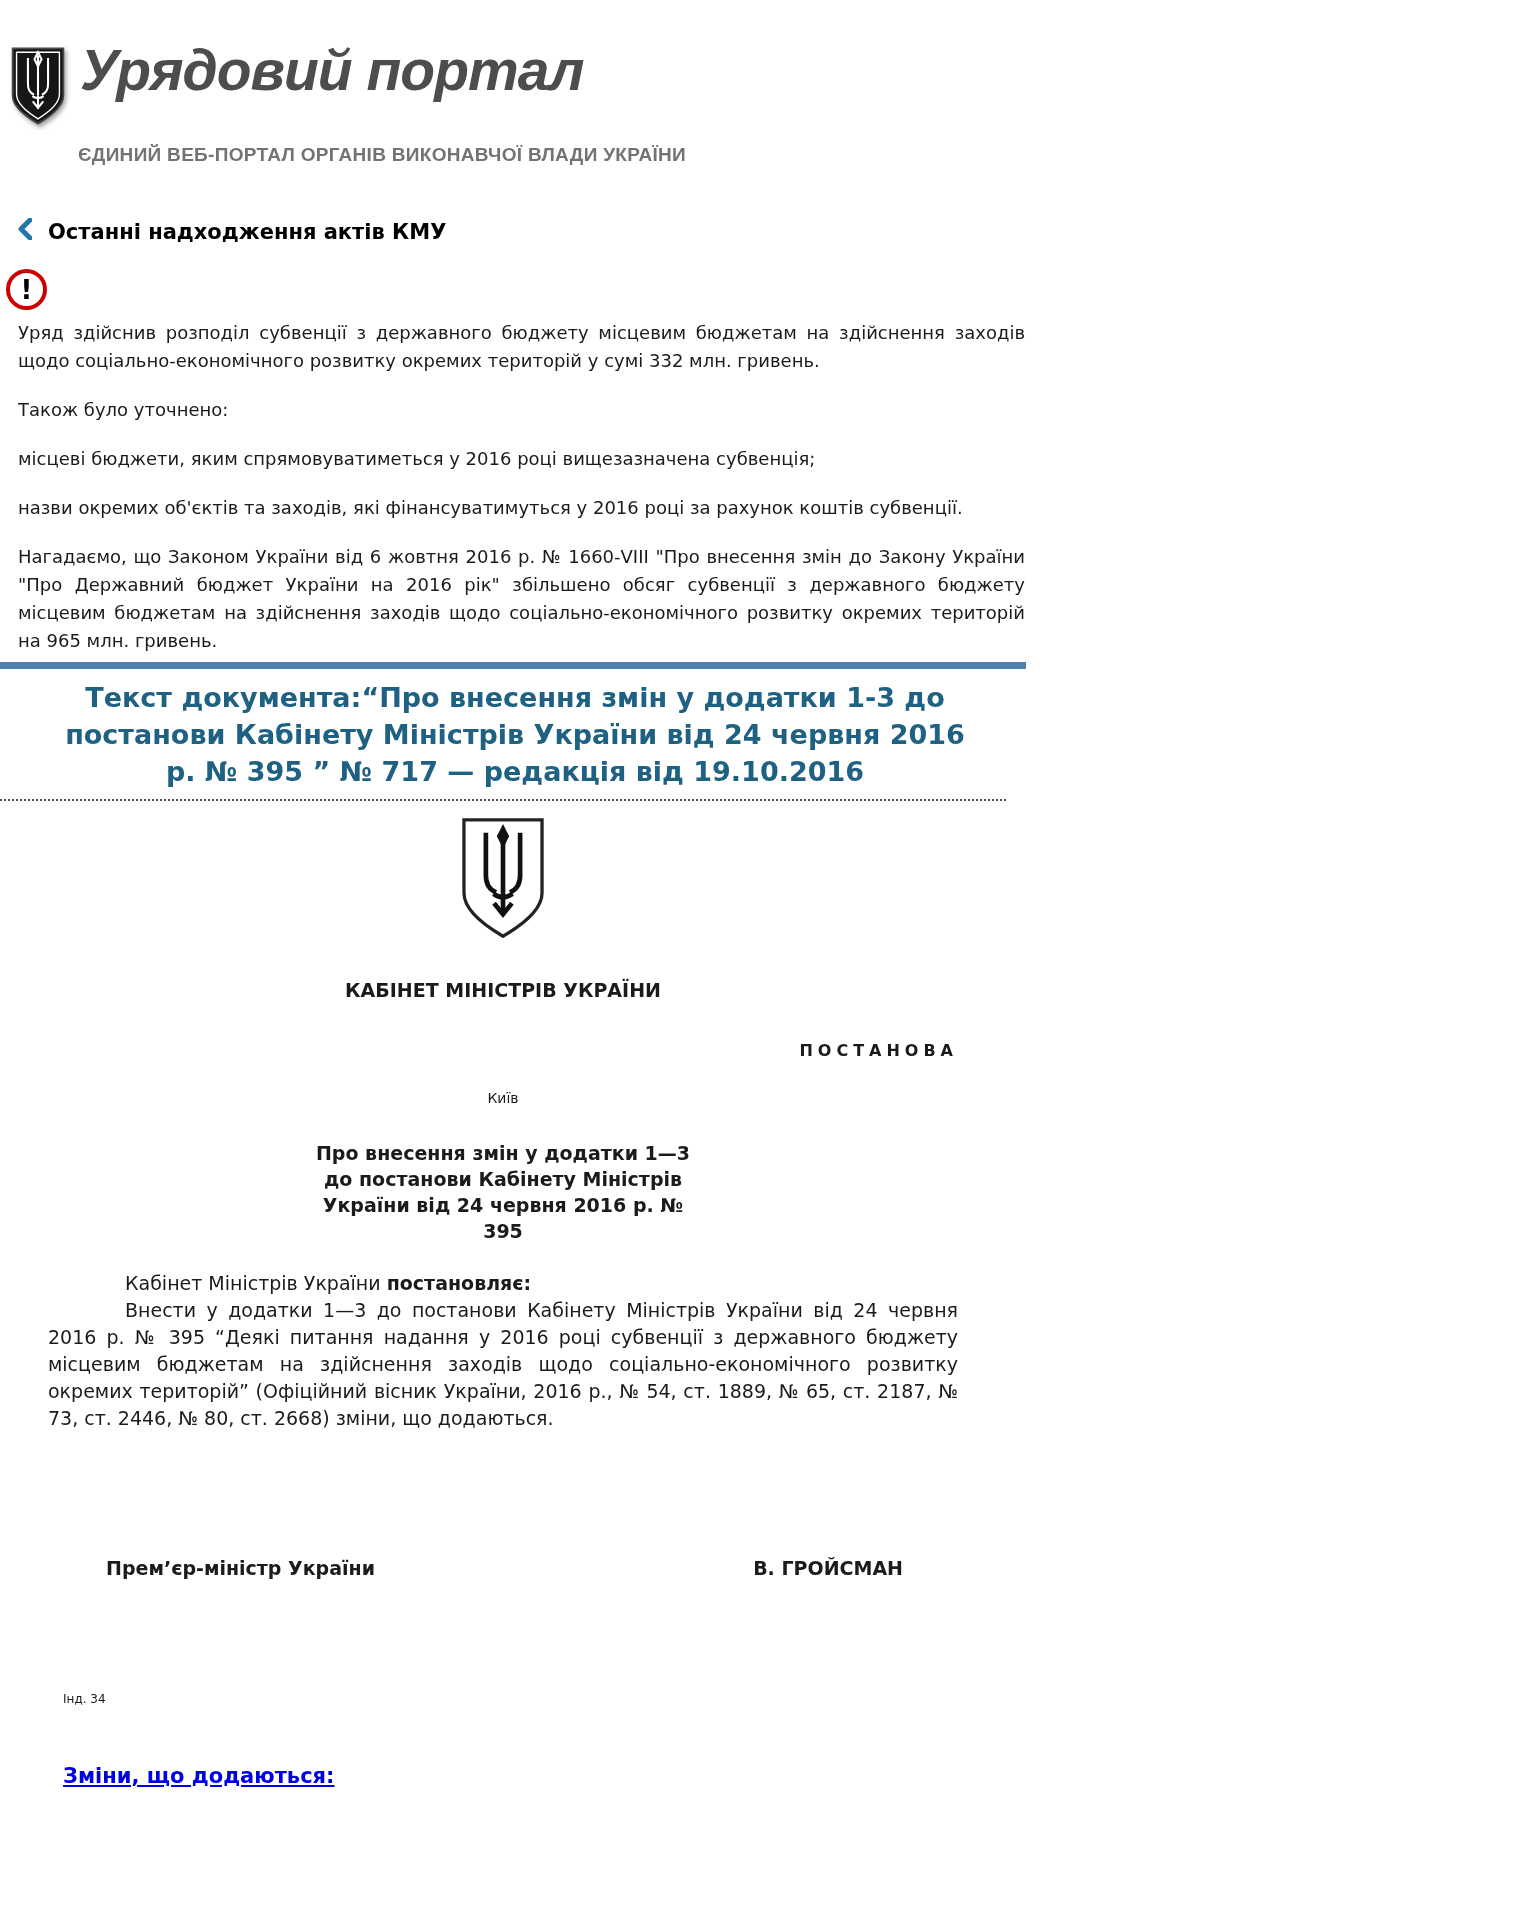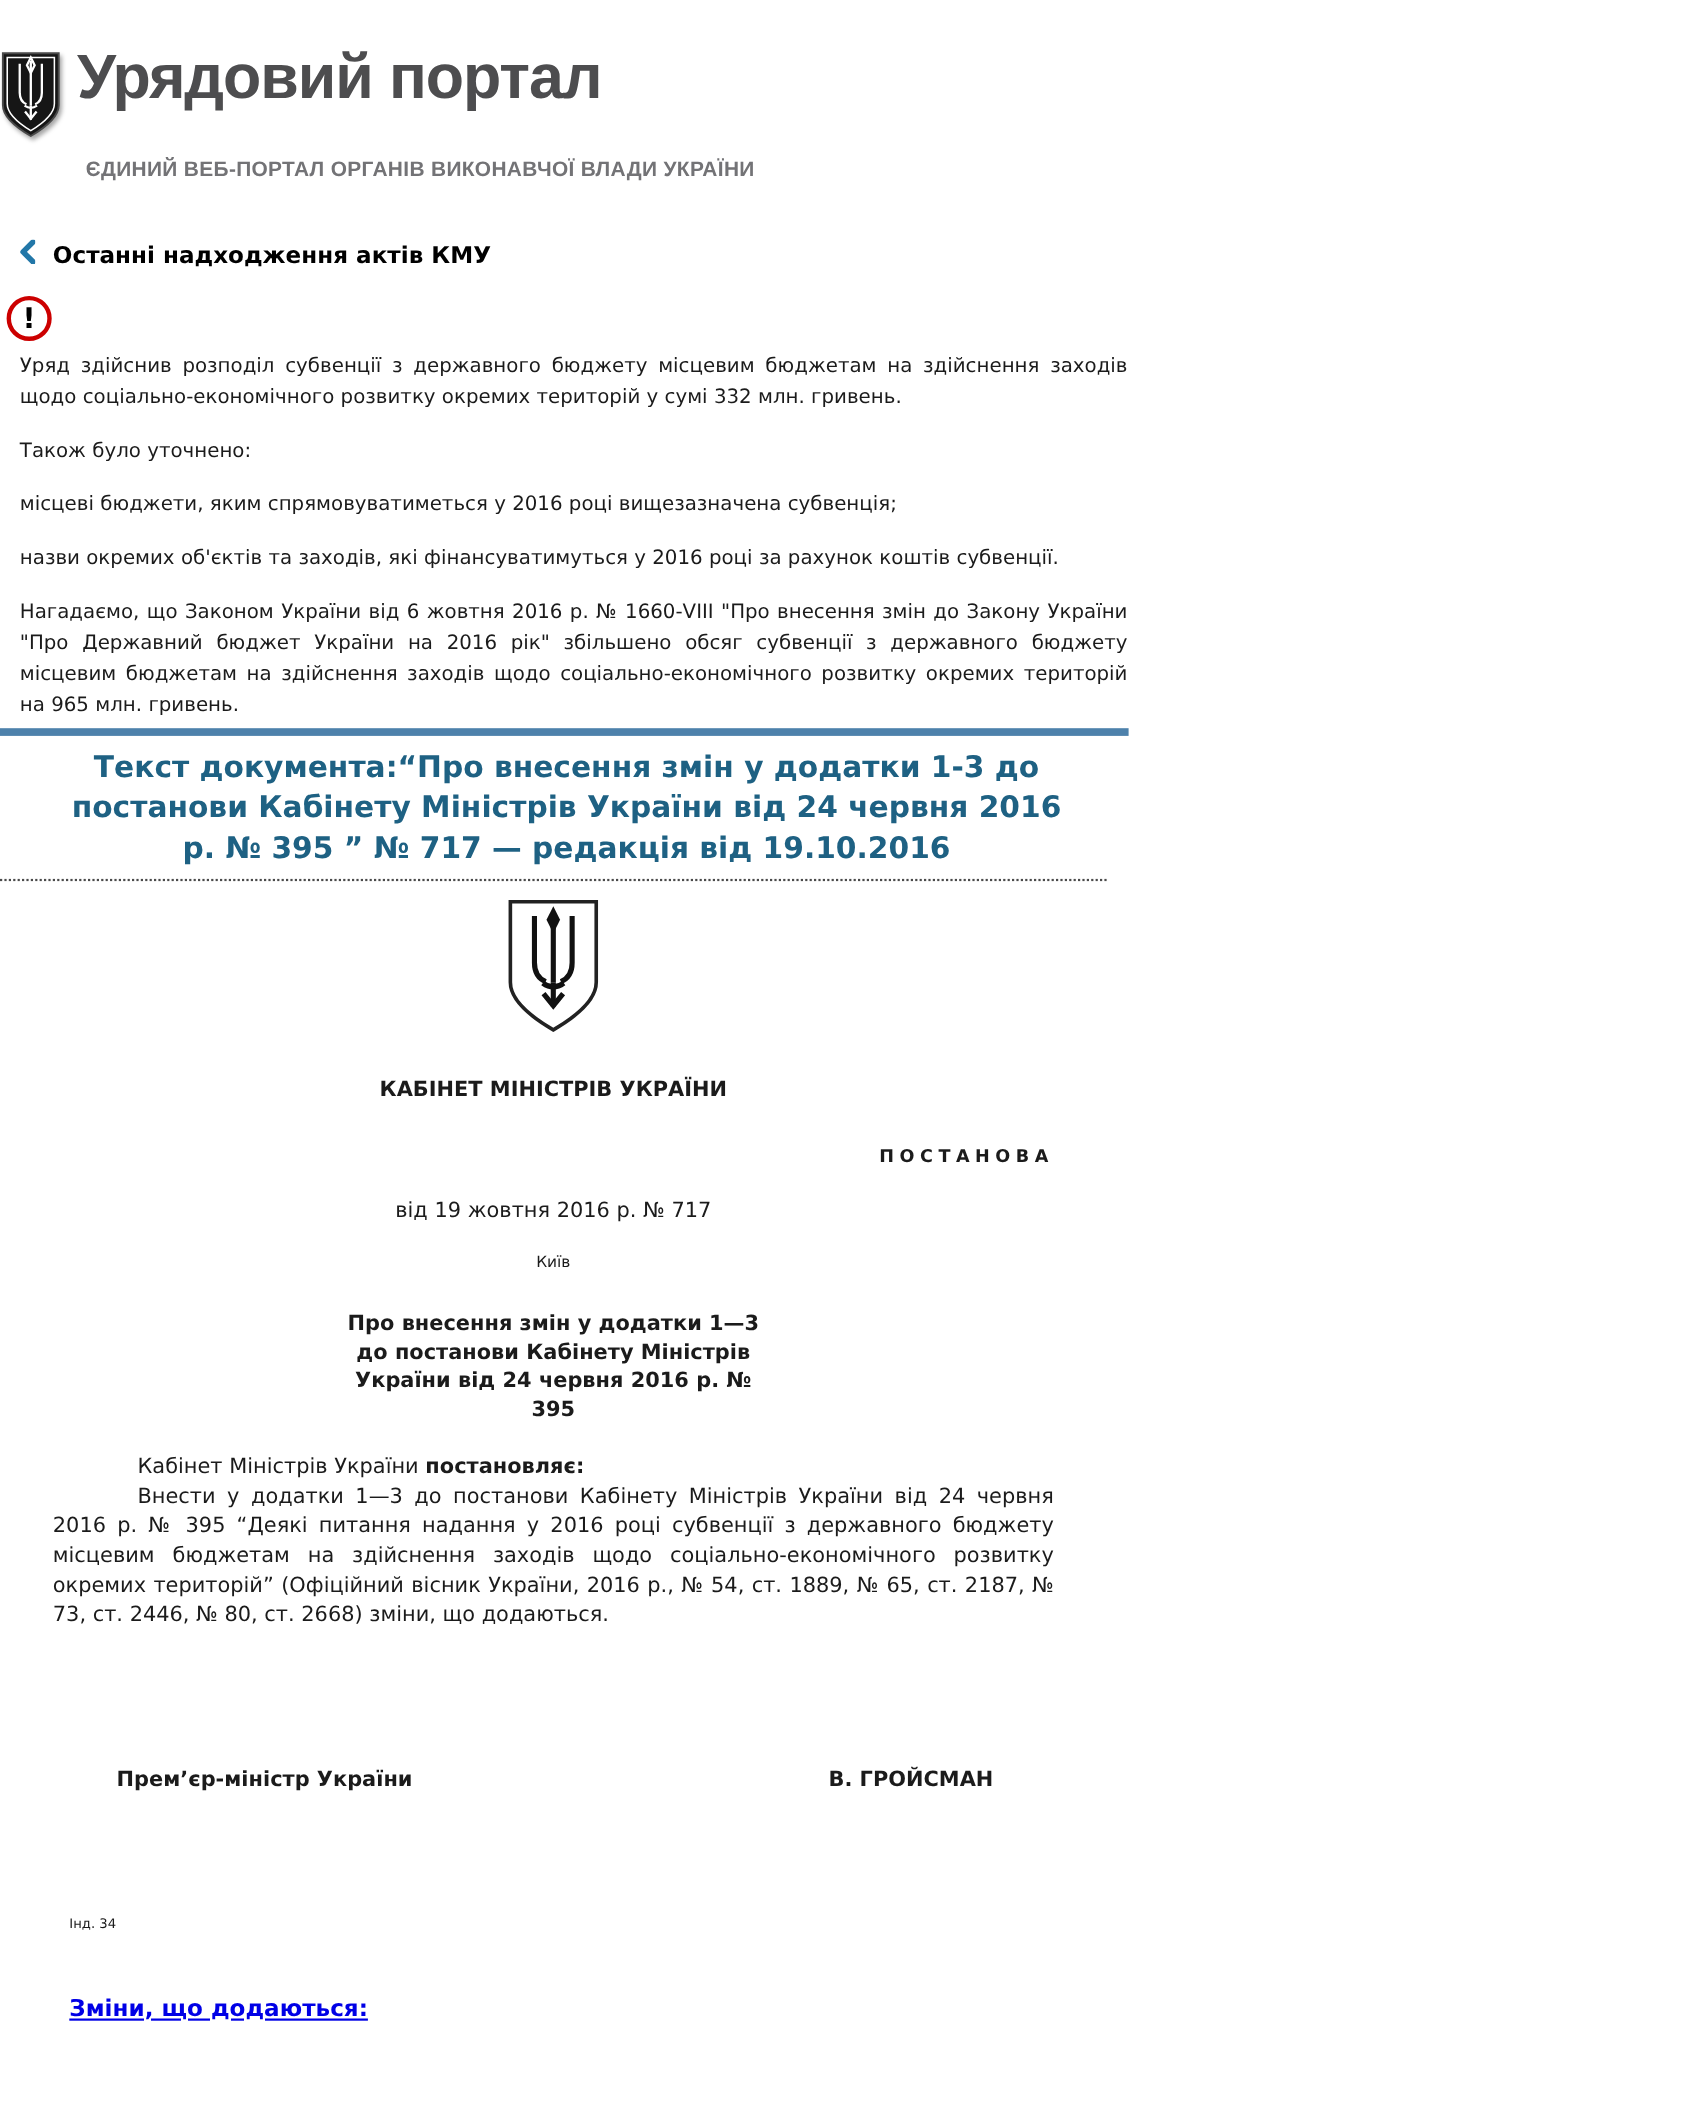--- a/index.html
+++ b/index.html
@@ -2,21 +2,21 @@
 <html lang="uk"><head>
 <meta charset="utf-8">
 <style>
   html,body { margin:0; padding:0; background:#ffffff; }
   body {
     width:1536px; height:1917px; position:relative; overflow:hidden;
     font-family:"DejaVu Sans", sans-serif; color:#1b1b1b;
   }
 
   
-  .header-row { display:flex; align-items:flex-start; padding:36px 0 0 0; }
+  .header-row { display:flex; align-items:flex-start; padding:36px 0 0 10px;font-style:italic; }
   .logo-shield svg { width:56px; height:100px; filter:drop-shadow(2px 3px 2px rgba(0,0,0,.35)); }
   .portal-title {
     font-family:"Liberation Sans", sans-serif; font-size:57px; font-weight:bold;
     color:#4d4d4f; margin:6px 0 0 14px; line-height:1; letter-spacing:-1px;
   }
   .portal-subtitle {
     font-family:"Liberation Sans", sans-serif; margin:4px 0 0 78px;
     font-size:19px; color:#737376; letter-spacing:.3px; font-weight:bold;
   }
 
@@ -131,21 +131,20 @@
         <path d="M25 57.5 Q32 62.5 39 57.5"></path>
         <path d="M32 57 V73"></path>
         <path d="M25.5 64.5 L32 72.5 L38.5 64.5"></path>
       </g>
       <path d="M32 6.5 L36.5 15.5 L32 24.5 L27.5 15.5 Z" fill="#111111"></path>
     </svg>
   </span>
 
   <p class="doc-org">КАБІНЕТ МІНІСТРІВ УКРАЇНИ</p>
   <p class="doc-type">ПОСТАНОВА</p>
-  <p class="doc-date">від 19 жовтня 2016 р. № 717</p>
   <p class="doc-city">Київ</p>
   <p class="doc-title">Про внесення змін у додатки 1—3 до постанови Кабінету Міністрів України від 24 червня 2016 р. № 395</p>
 
   <p class="doc-preamble"><span>Кабінет Міністрів України </span><b>постановляє:</b></p>
 
   <p class="doc-body">Внести у додатки 1—3 до постанови Кабінету Міністрів України від 24 червня 2016 р. № 395 “Деякі питання надання у 2016 році субвенції з державного бюджету місцевим бюджетам на здійснення заходів щодо соціально-економічного розвитку окремих територій” (Офіційний вісник України, 2016 р., № 54, ст. 1889, № 65, ст. 2187, № 73, ст. 2446, № 80, ст. 2668) зміни, що додаються.</p>
 
   <div class="signature">
     <span class="sig-role">Прем’єр-міністр України</span>
     <span class="sig-name">В. ГРОЙСМАН</span>

